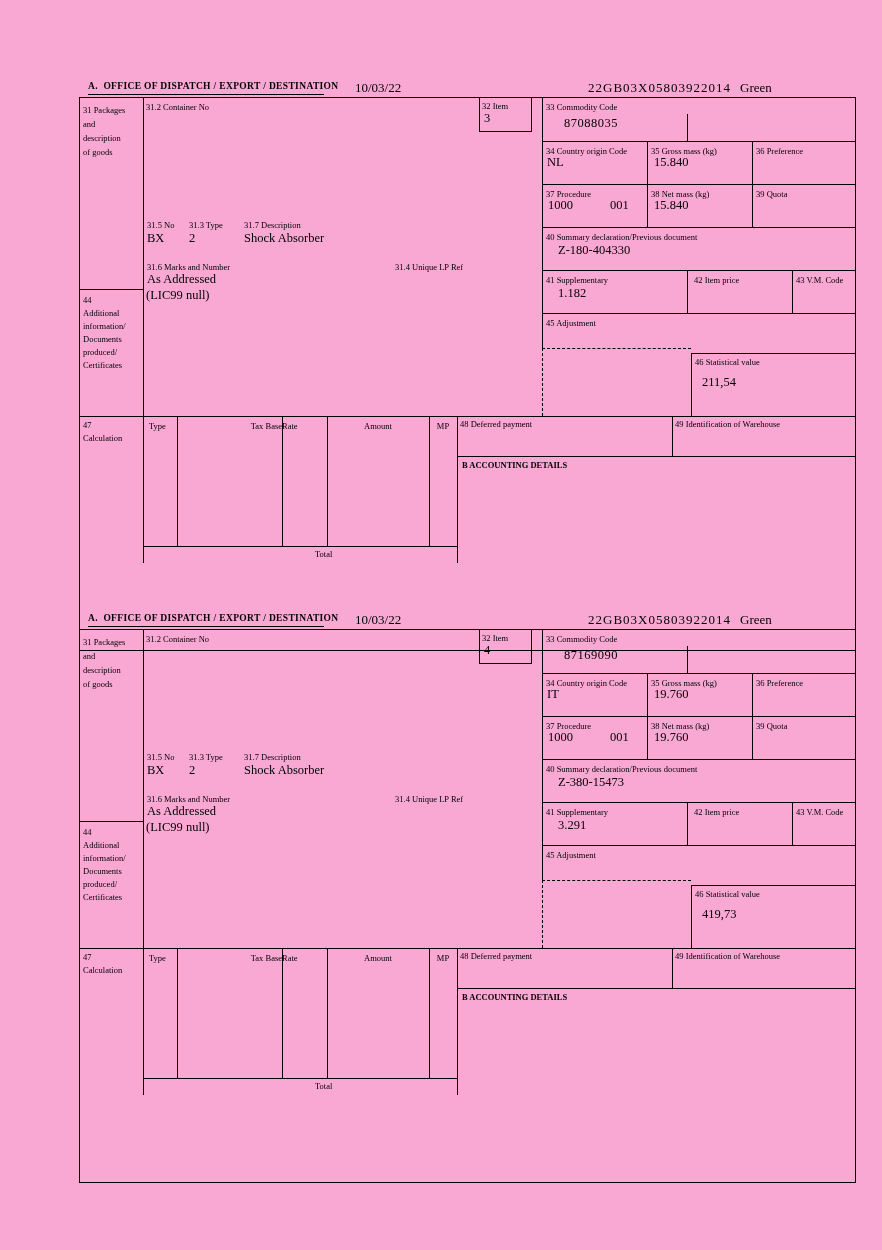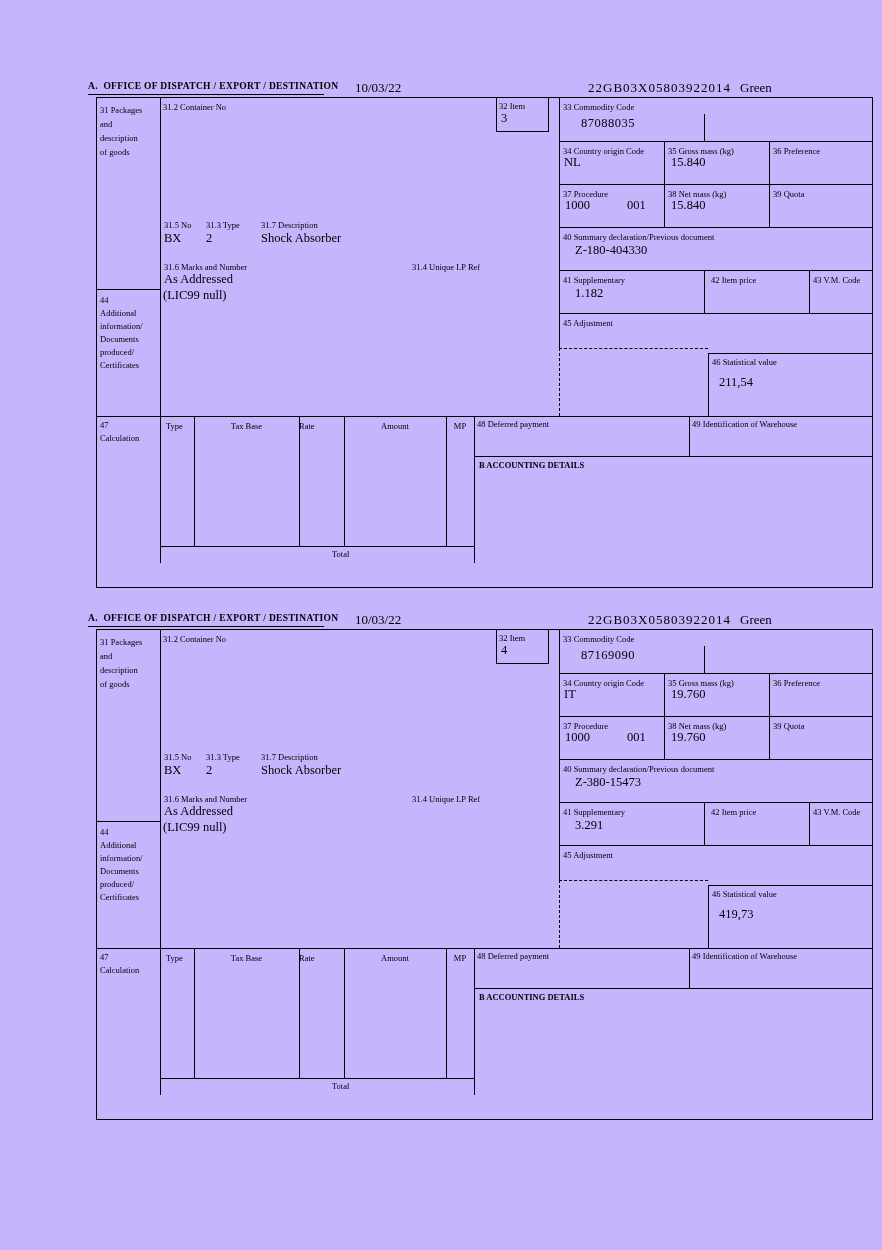--- a/index.html
+++ b/index.html
@@ -1,30 +1,30 @@
 <!DOCTYPE html>
 <html><head>
 <meta charset="utf-8">
 <style>
   *{box-sizing:border-box;margin:0;padding:0}
   html,body{background:#fff}
-  .page{position:relative;width:882px;height:1250px;background:#c4b5fd;overflow:hidden;
+  .page{position:relative;width:882px;height:1250px;background:#f9a8d4;overflow:hidden;
         font-family:"Liberation Serif","DejaVu Serif",serif;color:#000}
   .sec{position:absolute;left:0;width:882px;height:510px}
   #sec1{top:80px}
   #sec2{top:612px}
 
   
   .h-office{position:absolute;left:88px;top:1px;width:236px;font-size:9.5px;font-weight:bold;
             letter-spacing:.35px;white-space:pre;border-bottom:1px solid #000;padding-bottom:3px}
   .h-date{position:absolute;left:355px;top:0;font-size:13px}
   .h-ref{position:absolute;left:588px;top:0;font-size:13px;letter-spacing:1px;white-space:pre}
   .h-green{position:absolute;left:740px;top:0;font-size:13px}
 
-  .formbox{position:absolute;left:96px;top:17px;width:777px;height:491px;border:1px solid #000;overflow:hidden}
+  .formbox{position:absolute;left:79px;top:17px;width:777px;height:554px;border:1px solid #000;overflow:hidden}
 
   
   .ln{position:absolute;display:block;background:#000}
   .lnd{position:absolute;display:block;background:transparent}
   .vl-leftcol{left:63px;top:0;width:1px;height:465px}
   .vl-main{left:462px;top:0;width:1px;height:250px}
   .vl-main-d{left:462px;top:250px;width:0;height:68px;border-left:1px dashed #000}
   .vl-item-l{left:399px;top:0;width:1px;height:33px}
   .vl-item-r{left:451px;top:0;width:1px;height:33px}
   .hl-item{left:399px;top:33px;width:53px;height:1px}
@@ -87,21 +87,21 @@
   .p44v{left:66px;top:190px}
   .p41{left:466px;top:177px}
   .p41v{left:478px;top:188px}
   .p42{left:614px;top:177px}
   .p43{left:716px;top:177px}
   .p45{left:466px;top:220px}
   .p46{left:615px;top:259px}
   .p46v{left:622px;top:277px}
   .p47{left:3px;top:321px;line-height:13px}
   .pctype{left:69px;top:323px}
-  .pctax{left:97px;top:323px;width:105px;text-align:center}
+  .pctax{left:97px;top:323px;width:105px;text-align:right}
   .pcrate{left:202px;top:323px;width:45px;text-align:left}
   .pcamt{left:247px;top:323px;width:102px;text-align:center}
   .pcmp{left:349px;top:323px;width:28px;text-align:center}
   .ptotal{left:235px;top:451px}
   .p48{left:380px;top:321px}
   .p49{left:595px;top:321px}
   .pacct{left:382px;top:362px;font-weight:bold}
 </style>
 </head>
 <body>

